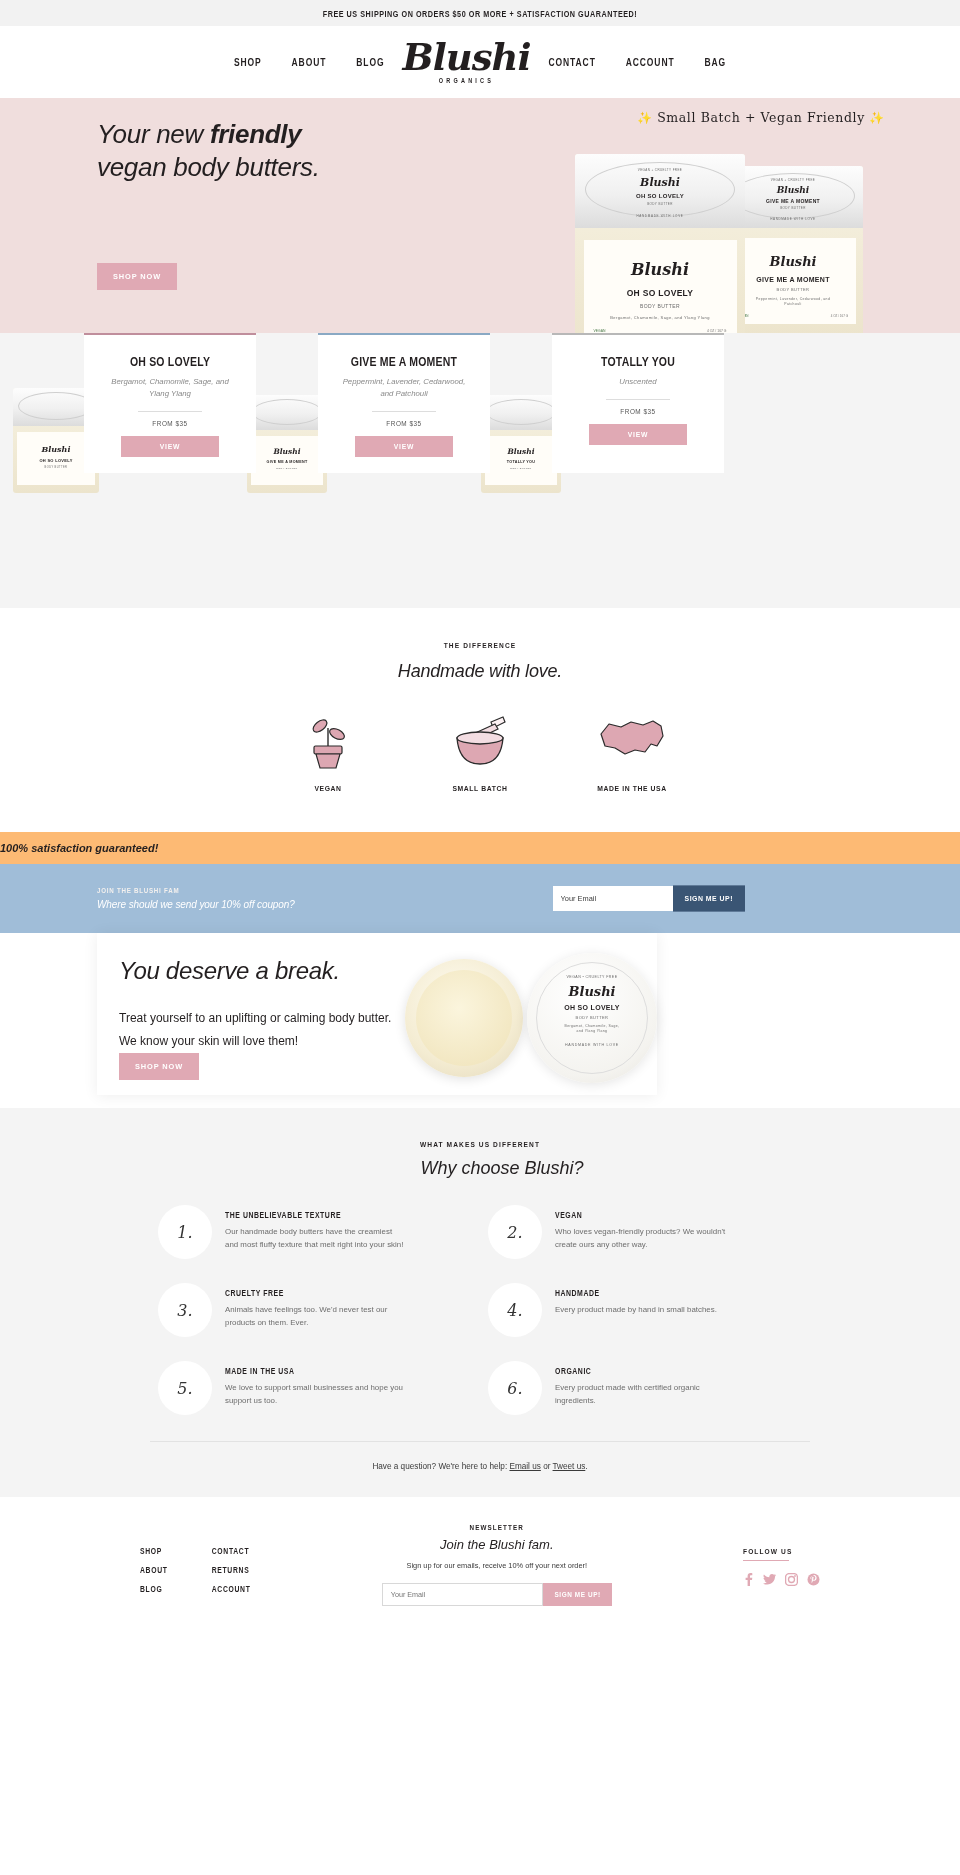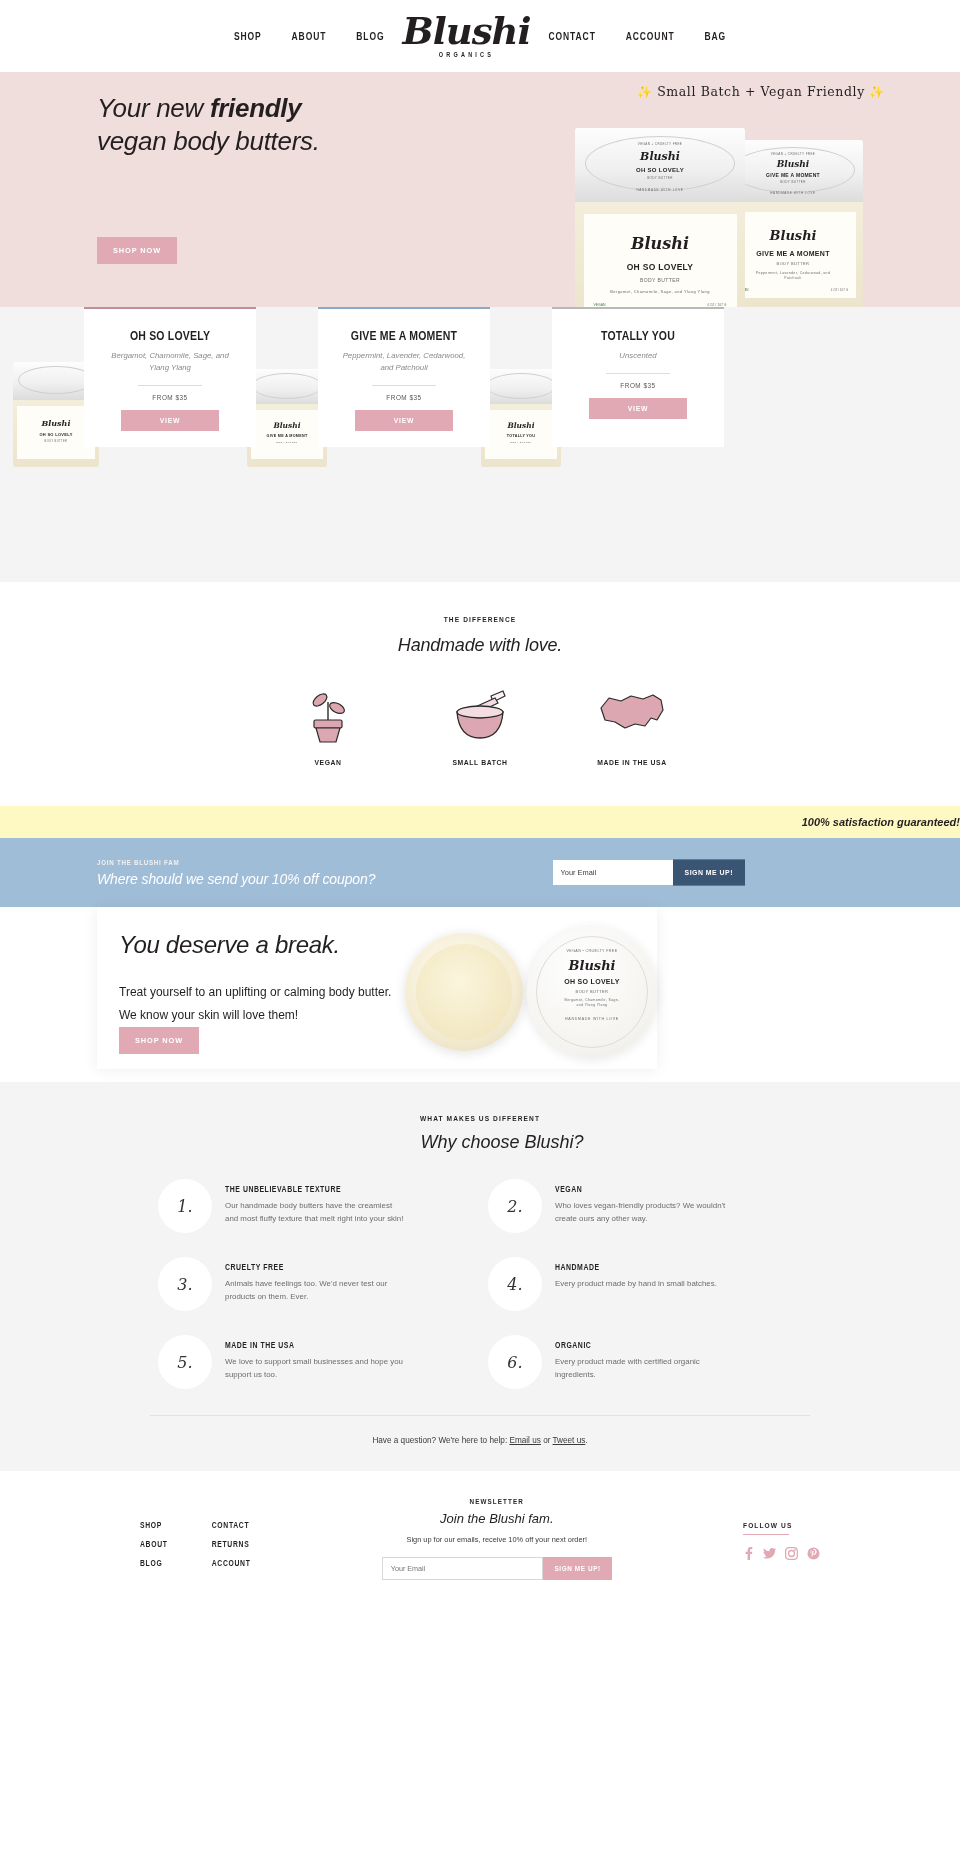--- a/index.html
+++ b/index.html
@@ -123,30 +123,30 @@
   .eyebrow { font-size:6.6px; font-weight:bold; letter-spacing:1.1px; transform:scaleY(1.2); }
   .difference h2 {
     font-size:18px; font-style:italic; font-weight:400; margin-top:12px; letter-spacing:-.2px;
   }
   .icons { display:flex; justify-content:center; gap:78px; margin-top:26px; }
   .icon-col { width:74px; text-align:center; }
   .icon-col .cap { font-size:6.8px; font-weight:bold; letter-spacing:.6px; margin-top:11px; transform:scaleY(1.18); }
 
   
   .satisfaction {
-    background:#fef9c3; height:32px; display:flex; align-items:center; justify-content:flex-end;
+    background:#fdba74; height:32px; display:flex; align-items:center; justify-content:flex-start;
   }
   .satisfaction span { font-size:11px; font-style:italic; font-weight:bold; }
 
   
   .nlband { background:#a0bdd8; height:69px; }
   .nl-inner { width:810px; margin:0 auto; height:100%; display:flex; align-items:center; position:relative; }
   .nl-left { margin-left:22px; }
   .nl-eyebrow { font-size:6.2px; font-weight:bold; letter-spacing:.75px; color:#f3f0ee; transform:scaleY(1.2); }
-  .nl-head { font-size:14px; font-style:italic; color:#fff; margin-top:5px; letter-spacing:-.1px; }
+  .nl-head { font-size:10px; font-style:italic; color:#fff; margin-top:5px; letter-spacing:-.1px; }
   .nl-form { position:absolute; right:140px; display:flex; }
   .nl-form input {
     width:120px; height:25px; border:none; background:#fff;
     font-size:7.4px; padding:0 8px; color:#333;
     font-family:"Liberation Sans", sans-serif;
   }
   .nl-form input::placeholder { color:#3c3c3c; }
   .nl-form button {
     background:#3a5574; color:#fff; border:none; height:25px; padding:0 12px;
     font-size:6.9px; font-weight:bold; letter-spacing:.5px; cursor:pointer;
@@ -218,20 +218,23 @@
   .fright .eyebrow { font-size:6.6px; }
   .fright .uline { width:46px; height:1px; background:#e0a9b4; margin-top:6px; }
   .socials { display:flex; gap:9px; margin-top:12px; }
   .socials span { color:#e0a9b4; font-size:13px; line-height:1; cursor:pointer; }
 </style>
 </head>
 <body>
 
 <div class="wrap">
 
+  <div class="announce">
+    <span>FREE US SHIPPING ON ORDERS $50 OR MORE + SATISFACTION GUARANTEED!</span>
+  </div>
 
   <div class="header">
     <nav class="nav">
       <a href="#">SHOP</a>
       <a href="#">ABOUT</a>
       <a href="#">BLOG</a>
     </nav>
     <div class="logo">
       <div class="mark">Blushi</div>
       <div class="sub">ORGANICS</div>

